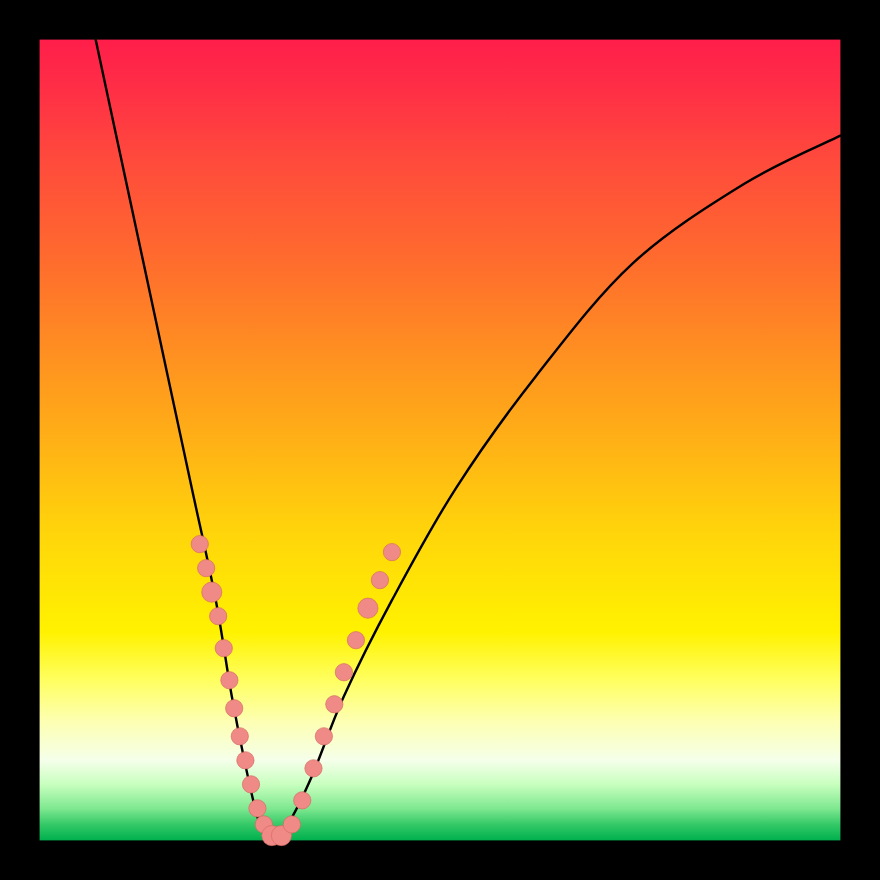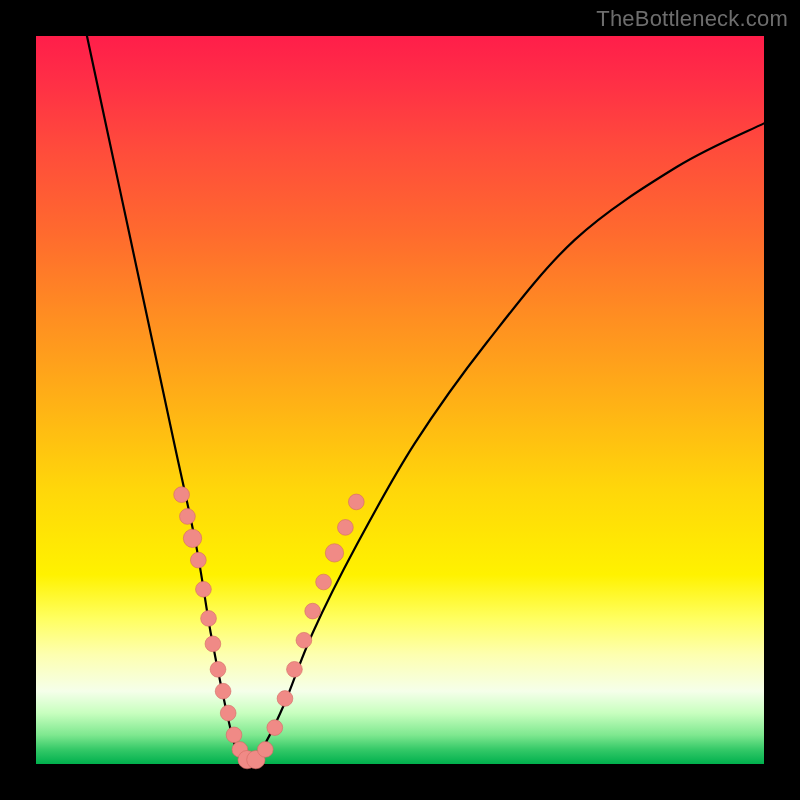--- a/index.html
+++ b/index.html
@@ -87,14 +87,13 @@
           <circle cx="258.44" cy="633.36" r="7.862400000000001" fill="#f08a86" stroke="#d46a63" stroke-width="0.6"></circle>
           <circle cx="267.904" cy="604.24" r="7.862400000000001" fill="#f08a86" stroke="#d46a63" stroke-width="0.6"></circle>
           <circle cx="276.64" cy="575.12" r="7.862400000000001" fill="#f08a86" stroke="#d46a63" stroke-width="0.6"></circle>
           <circle cx="287.56" cy="546" r="7.862400000000001" fill="#f08a86" stroke="#d46a63" stroke-width="0.6"></circle>
           <circle cx="298.47999999999996" cy="516.88" r="9.172799999999999" fill="#f08a86" stroke="#d46a63" stroke-width="0.6"></circle>
           <circle cx="309.4" cy="491.4" r="7.862400000000001" fill="#f08a86" stroke="#d46a63" stroke-width="0.6"></circle>
           <circle cx="320.32" cy="465.92" r="7.862400000000001" fill="#f08a86" stroke="#d46a63" stroke-width="0.6"></circle>
         </g>
     </svg>
   </div>
-  <div class="watermark">TheBottleneck.com</div>
 </div>
 
 </body></html>

